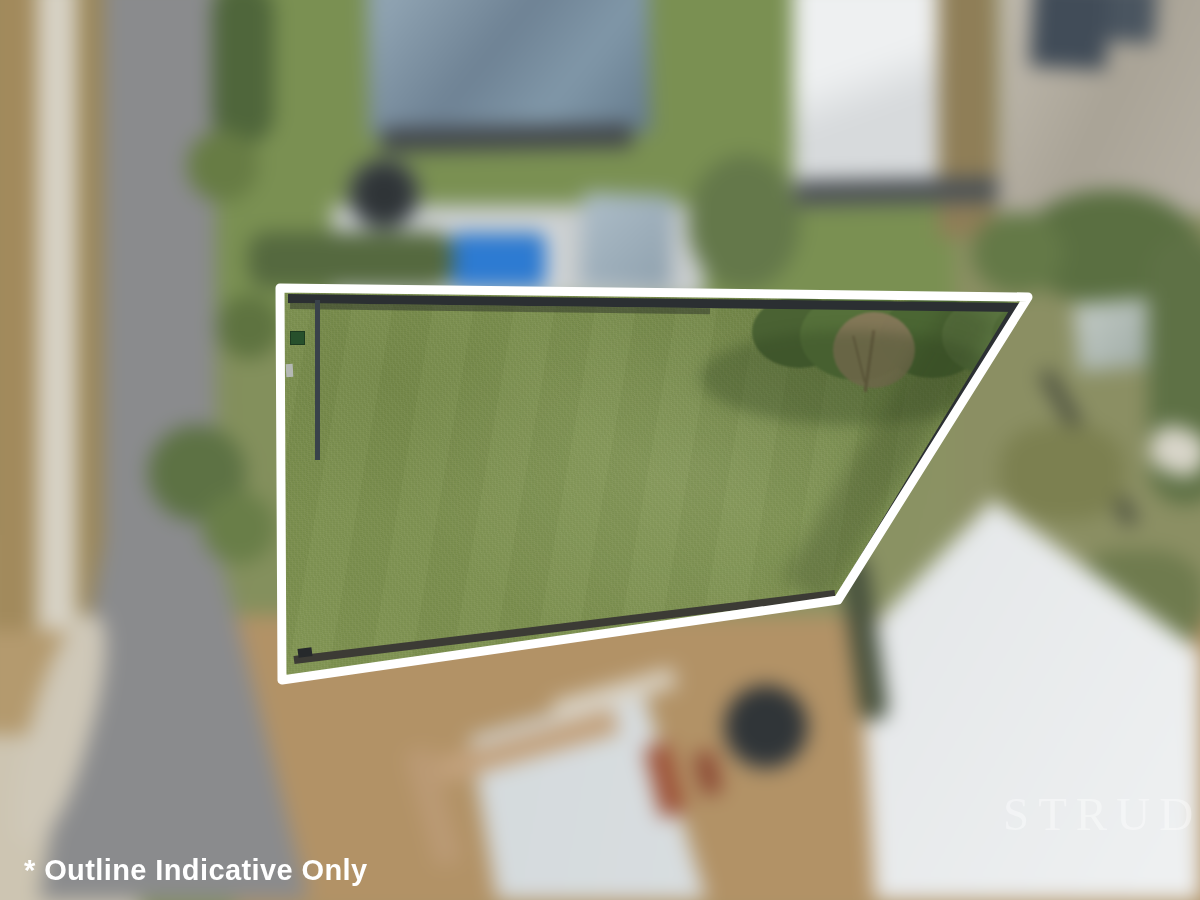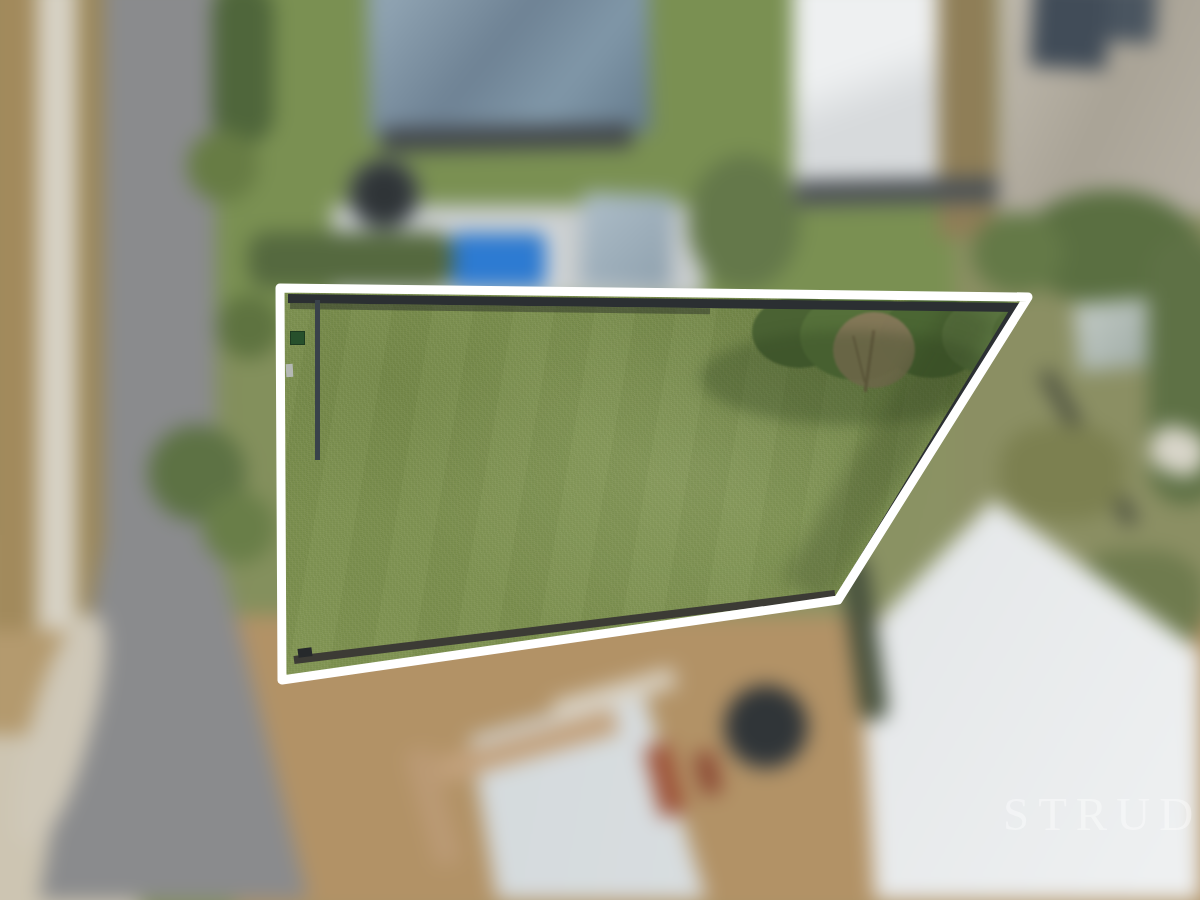--- a/index.html
+++ b/index.html
@@ -144,14 +144,15 @@
                 transform:rotate(-6.95deg);transform-origin:left center;"></div>
     <div style="left:298px;top:648px;width:14px;height:9px;background:#26292b;transform:rotate(-7deg);"></div>
     <div style="left:290px;top:331px;width:15px;height:14px;background:#27502c;border:1px solid #1c3a20;"></div>
     <div style="left:286px;top:364px;width:7px;height:13px;background:#b5b9b5;transform:rotate(-3deg);"></div>
   </div>
 
   <svg style="left:0;top:0;" width="1200" height="900" viewBox="0 0 1200 900">
     <polygon points="280,288 1028,297 838,600 282,680" fill="none" stroke="#ffffff" stroke-width="9" stroke-linejoin="round" stroke-linecap="round"></polygon>
   </svg>
 
+  <div class="caption">* Outline Indicative Only</div>
   <div class="watermark">STRUD</div>
 </div>
 
 </body></html>

